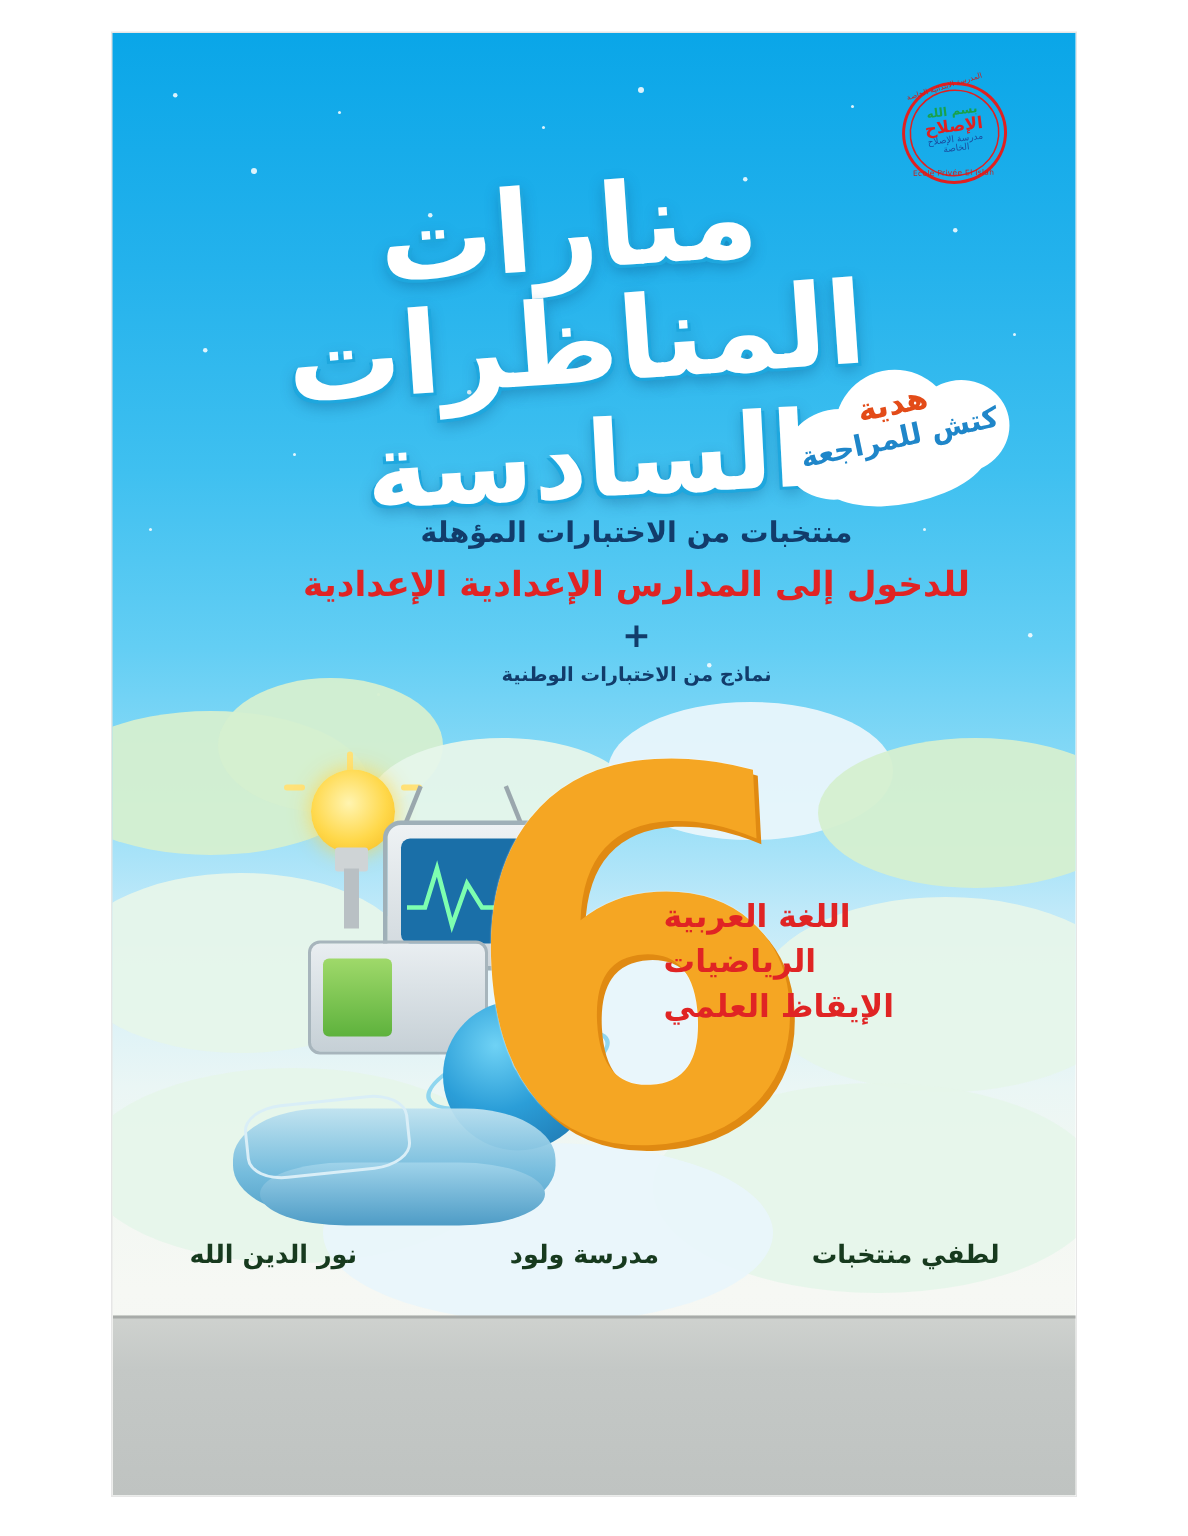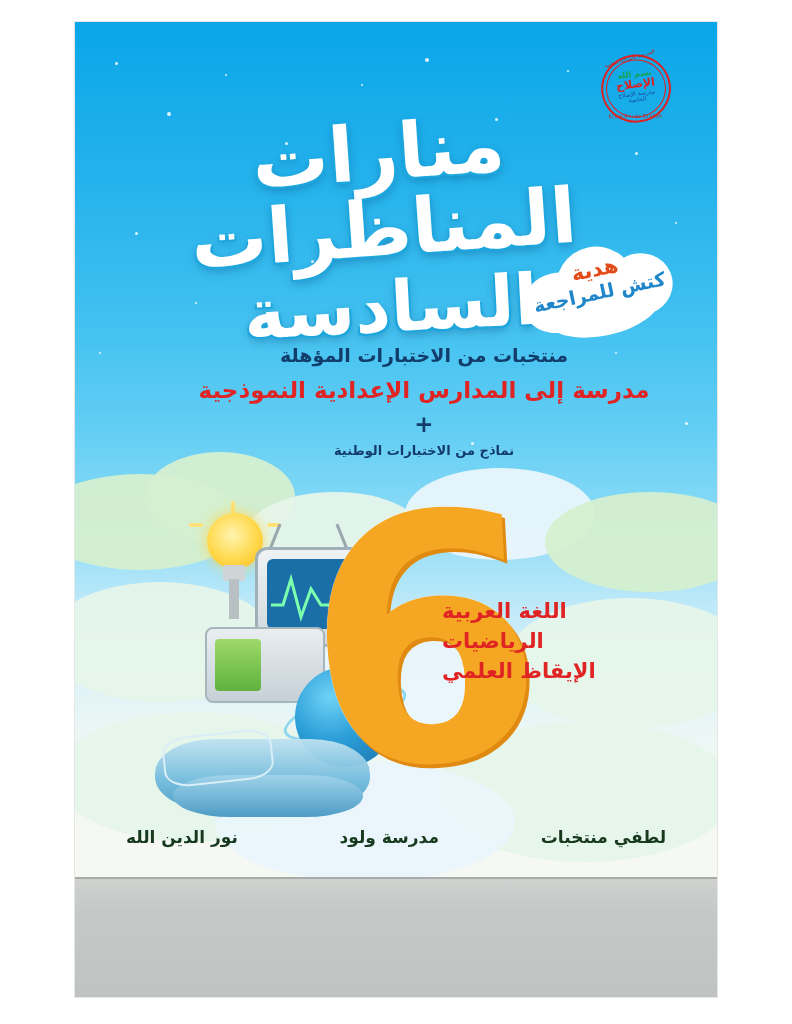--- a/index.html
+++ b/index.html
@@ -502,21 +502,21 @@
       <div class="blob" style="left:86px; top:20px; width:66px;  height:62px;"></div>
       <div class="blob" style="left:22px; top:44px; width:112px; height:50px;"></div>
       <div class="txt">
         <div class="g1">هدية</div>
         <div class="g2">كتش للمراجعة</div>
       </div>
     </div>
 
     <div class="subtitles">
       <div class="sub1">منتخبات من الاختبارات المؤهلة</div>
-      <div class="sub2">مدرسة إلى المدارس الإعدادية النموذجية</div>
+      <div class="sub2">للدخول إلى المدارس الإعدادية الإعدادية</div>
       <div class="subplus">+</div>
       <div class="sub3">نماذج من الاختبارات الوطنية</div>
     </div>
 
     <div class="illus">
       <div class="part lamp-ray" style="left:86px; top:-6px; width:4px; height:14px;"></div>
       <div class="part lamp-ray" style="left:44px; top:16px; width:14px; height:4px;"></div>
       <div class="part lamp-ray" style="left:122px; top:16px; width:14px; height:4px;"></div>
       <div class="part lamp-bulb"></div>
       <div class="part lamp-base"></div>

